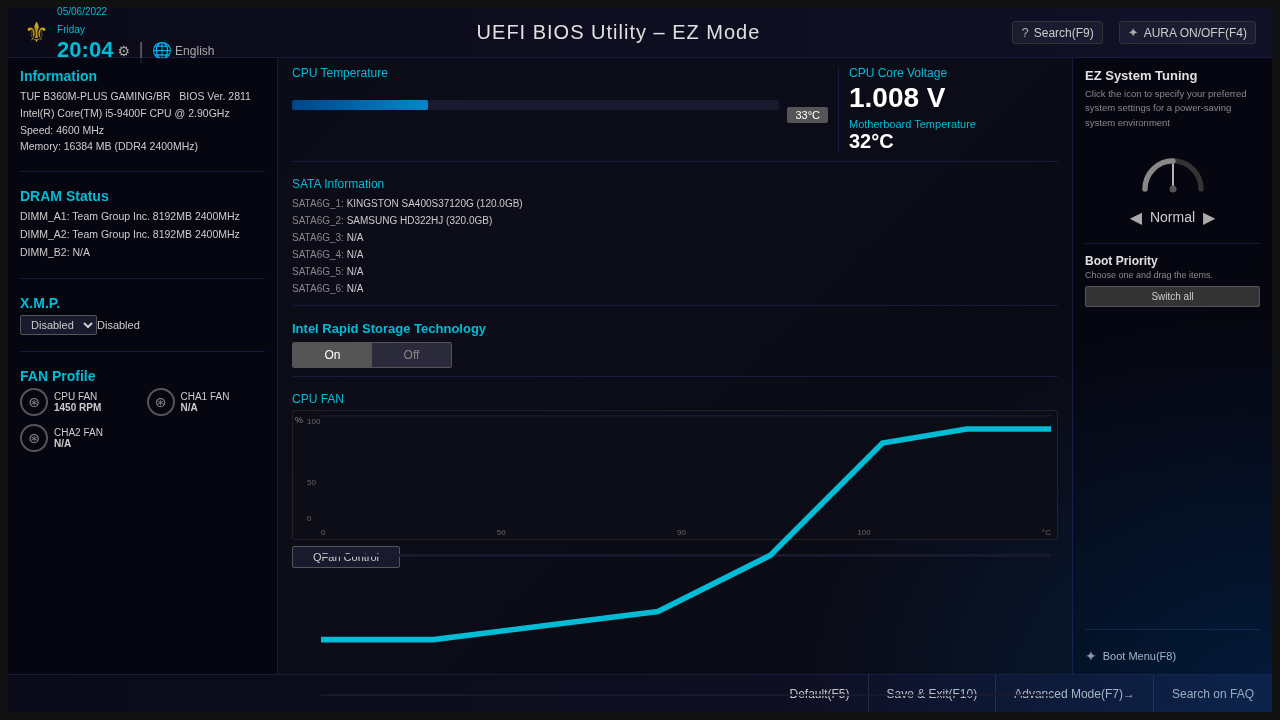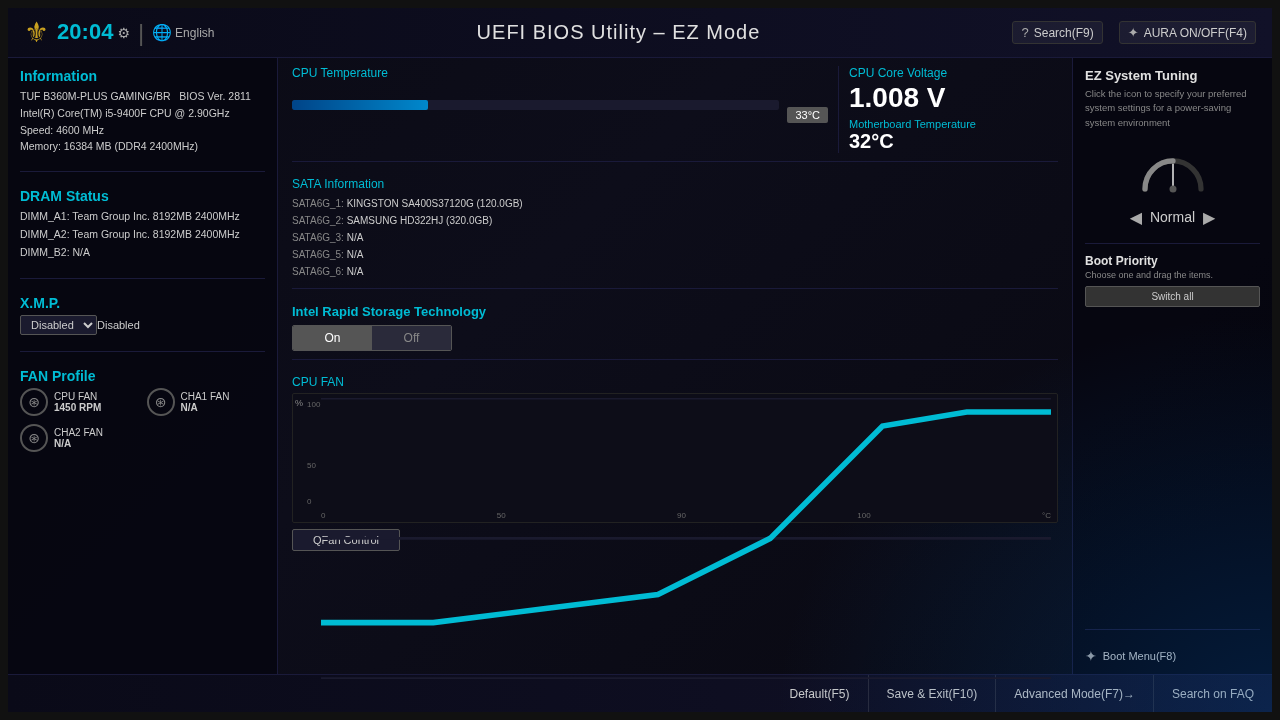--- a/index.html
+++ b/index.html
@@ -574,20 +574,25 @@
   </style>
 </head>
 <body>
 
 <div class="bios-screen">
 
   <div class="header">
     <div class="logo-area">
       <span class="logo-icon">⚜</span>
       <div class="datetime-area">
+        <div>
+          <span class="date-text">05/06/2022</span>
+          <br>
+          <span class="date-text">Friday</span>
+        </div>
         <div style="display:flex;align-items:center">
           <span class="time-text">20:04</span>
           <span class="gear-icon">⚙</span>
           <span class="separator-v">|</span>
           <span class="globe-icon">🌐</span>
           <span style="color:#aaa;font-size:12px;margin-left:3px">English</span>
         </div>
       </div>
     </div>
 
@@ -708,20 +713,24 @@
         </div>
         <div class="sata-row">
           <span class="sata-key">SATA6G_2: </span>
           <span>SAMSUNG HD322HJ (320.0GB)</span>
         </div>
         <div class="sata-row">
           <span class="sata-key">SATA6G_3: </span>
           <span>N/A</span>
         </div>
         <div class="sata-row">
+          <span class="sata-key">SATA6G_4: </span>
+          <span>N/A</span>
+        </div>
+        <div class="sata-row">
           <span class="sata-key">SATA6G_5: </span>
           <span>N/A</span>
         </div>
         <div class="sata-row">
           <span class="sata-key">SATA6G_6: </span>
           <span>N/A</span>
         </div>
       </div>
 
       <div class="irst-section">

